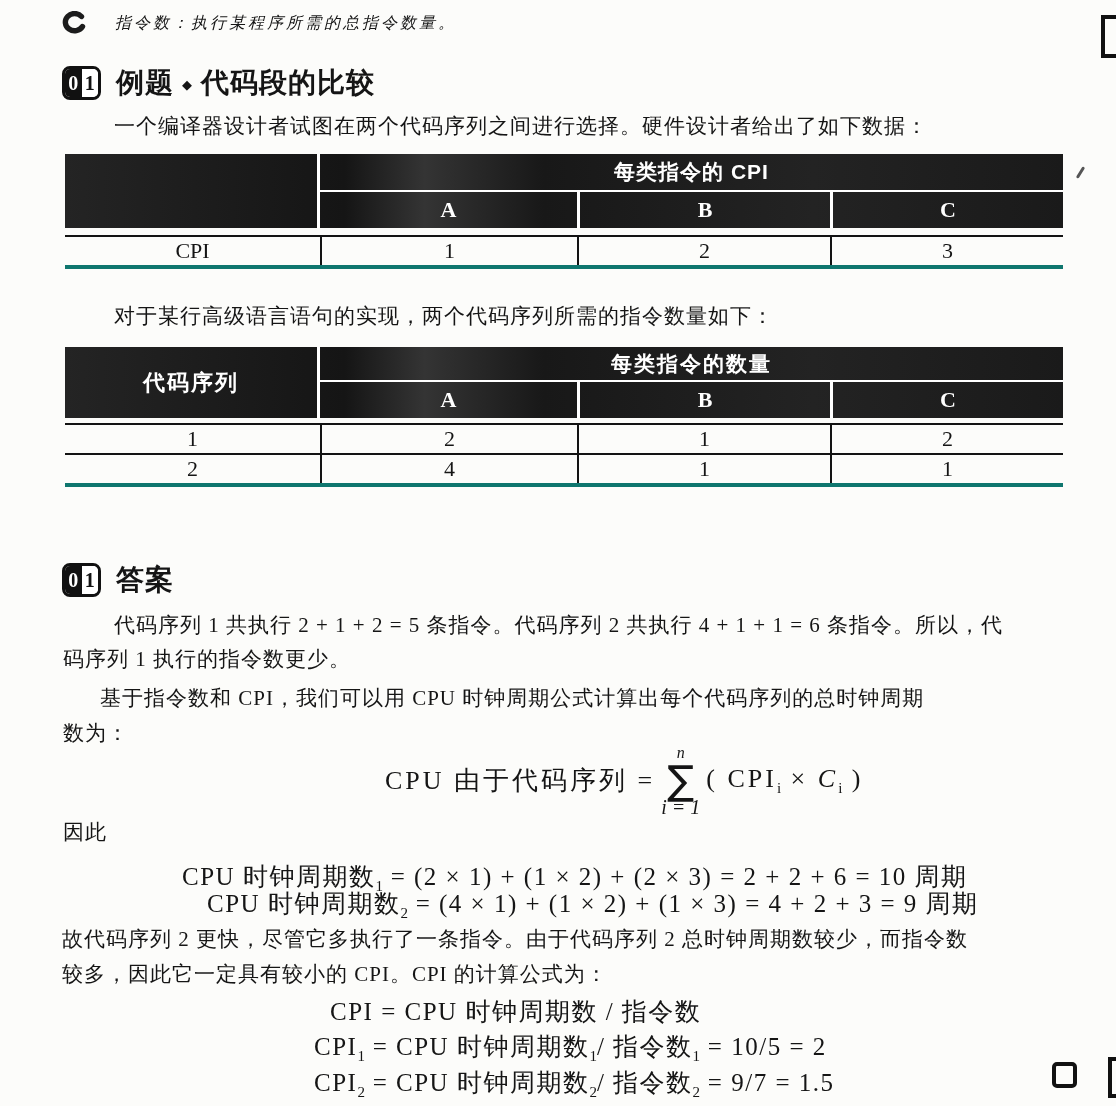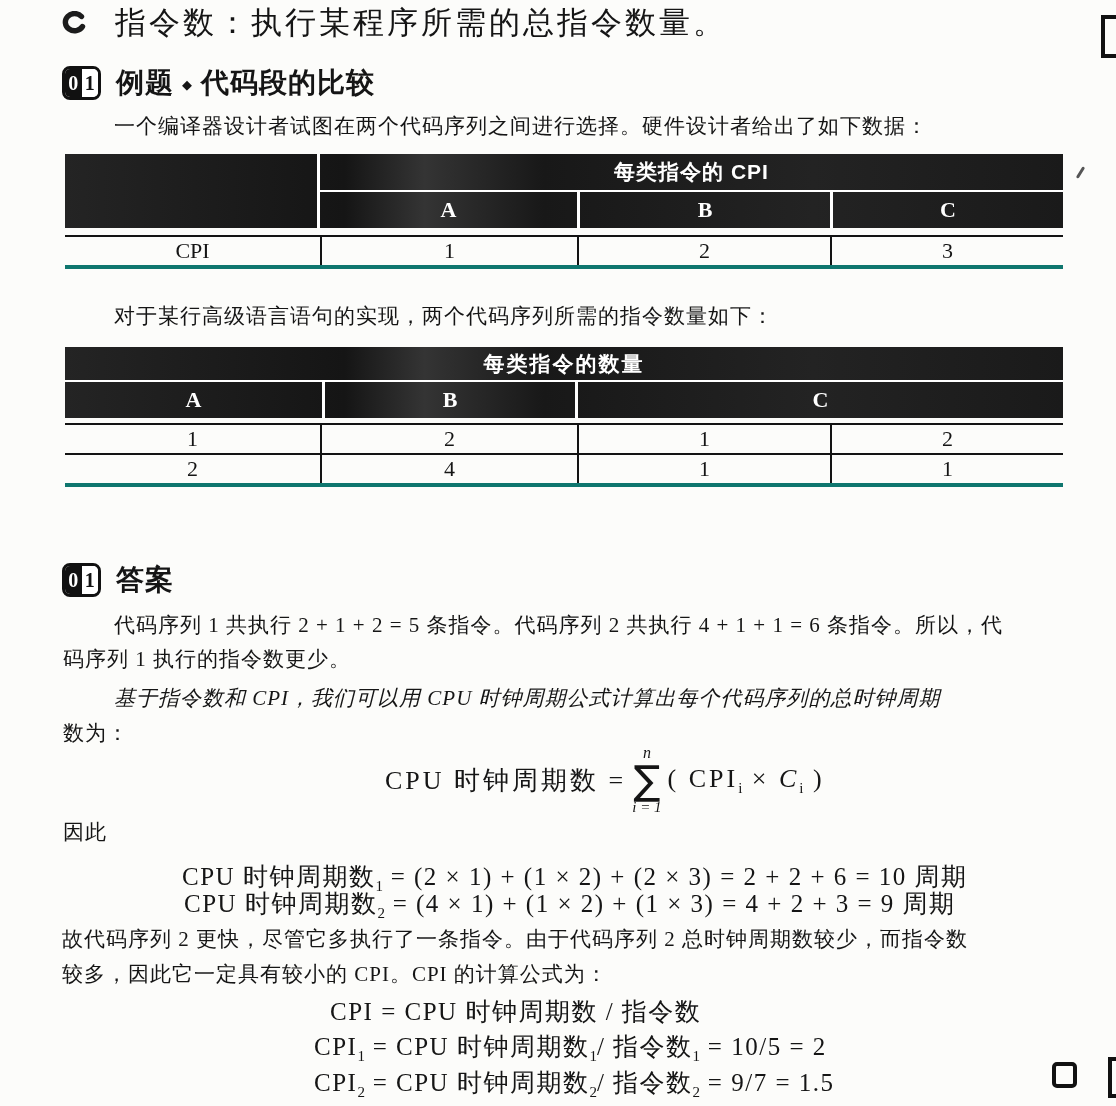--- a/index.html
+++ b/index.html
@@ -4,21 +4,21 @@
 <style>
   html,body{margin:0;padding:0;}
   body{background:#e8e8e8;}
   #page{
     position:relative; width:1116px; height:1106px; margin:0 auto;
     background:#fcfcfa; overflow:hidden; color:#151515;
     font-family:"Liberation Serif","DejaVu Serif",serif;
   }
   .abs{position:absolute;}
   .line{white-space:nowrap; font-size:21px; line-height:30px; letter-spacing:1px;}
-  .kai{letter-spacing:3px; font-size:31px;}
+  .kai{letter-spacing:3px; font-size:16px;font-style:italic;}
 
   
   .sec-head{display:flex; align-items:center;}
   .badge{
     display:flex; width:39px; height:34px; border:3px solid #111; border-radius:8px;
     overflow:hidden; box-sizing:border-box; flex:none;
     font-family:"Liberation Serif","DejaVu Serif",serif; font-weight:bold; font-size:20px;
   }
   .badge .bl{flex:1; background:#111; color:#fff; display:flex; align-items:center; justify-content:center;}
   .badge .br{flex:1; background:#fff; color:#111; display:flex; align-items:center; justify-content:center;}
@@ -63,21 +63,21 @@
   .trow .cell + .cell{border-left:2px solid #131313;}
 
   
   .eqline{white-space:nowrap; font-size:25px; letter-spacing:1.5px;}
   .mp-sub{font-size:15px; vertical-align:-6px; letter-spacing:0;}
   .mp-ital{font-style:italic;}
   .formula{display:flex; align-items:center; letter-spacing:3px; font-size:26px;}
   .sumstack{display:inline-flex; flex-direction:column; align-items:center; margin:0 6px; letter-spacing:0;}
   .sum-top{font-style:italic; font-size:16px; line-height:14px;}
   .sigma{font-family:"DejaVu Sans","Liberation Sans",sans-serif; font-size:40px; line-height:40px;}
-  .sum-bottom{font-style:italic; font-size:15px; line-height:15px;}
+  .sum-bottom{font-style:italic; font-size:20px; line-height:15px;}
 
   
   .bracket{box-sizing:border-box; border-left:4px solid #111; border-top:4px solid #111; border-bottom:4px solid #111;}
   .end-square{width:25px; height:26px; border:4px solid #111; border-radius:5px; box-sizing:border-box;}
   .tick{width:3px; height:13px; background:#555; transform:rotate(32deg); border-radius:2px;}
   .bullet-row{display:flex; align-items:center;}
   .bullet-icon{margin-right:28px; flex:none; display:flex;}
 </style>
 </head>
 <body>
@@ -125,20 +125,21 @@
       <div class="cell">1</div>
       <div class="cell">2</div>
       <div class="cell">3</div>
     </div>
   </div>
 
   <div class="abs line" style="left:114px; top:301px;">对于某行高级语言语句的实现，两个代码序列所需的指令数量如下：</div>
 
   <div class="abs ctable t2" style="left:65px; top:347px;">
     <div class="thead">
+      <div class="corner">代码序列</div>
       <div class="hright">
         <div class="group">每类指令的数量</div>
         <div class="cols">
           <div class="colh c1">A</div>
           <div class="colh c2">B</div>
           <div class="colh c3">C</div>
         </div>
       </div>
     </div>
     <div class="tgap2"></div>
@@ -160,37 +161,37 @@
   <div class="abs sec-head" style="left:62px; top:561px;">
     <span class="badge">
       <span class="bl">0</span>
       <span class="br">1</span>
     </span>
     <span class="sec-title">答案</span>
   </div>
 
   <div class="abs line" style="left:114px; top:610px;">代码序列 1 共执行 2 + 1 + 2 = 5 条指令。代码序列 2 共执行 4 + 1 + 1 = 6 条指令。所以，代</div>
   <div class="abs line" style="left:63px;  top:644px;">码序列 1 执行的指令数更少。</div>
-  <div class="abs line" style="left:114px; top:683px;font-style:italic;">基于指令数和 CPI，我们可以用 CPU 时钟周期公式计算出每个代码序列的总时钟周期</div>
+  <div class="abs line" style="left:100px; top:683px;">基于指令数和 CPI，我们可以用 CPU 时钟周期公式计算出每个代码序列的总时钟周期</div>
   <div class="abs line" style="left:63px;  top:718px;">数为：</div>
 
   <div class="abs formula" style="left:385px; top:746px;">
-    <span><span class="mp-text">CPU 时钟周期数 = </span></span>
+    <span><span class="mp-text">CPU 由于代码序列 = </span></span>
     <span class="sumstack">
       <span class="sum-top">n</span>
       <span class="sigma">∑</span>
       <span class="sum-bottom">i = 1</span>
     </span>
     <span><span class="mp-text">( CPI</span><span class="mp-sub">i</span><span class="mp-text"> × </span><span class="mp-ital">C</span><span class="mp-sub">i</span><span class="mp-text"> )</span></span>
   </div>
 
   <div class="abs line" style="left:63px; top:817px;">因此</div>
 
   <div class="abs eqline" style="left:182px; top:860px;"><span class="mp-text">CPU 时钟周期数</span><span class="mp-sub">1</span><span class="mp-text"> = (2 × 1) + (1 × 2) + (2 × 3) = 2 + 2 + 6 = 10 周期</span></div>
-  <div class="abs eqline" style="left:184px; top:887px;"><span class="mp-text">CPU 时钟周期数</span><span class="mp-sub">2</span><span class="mp-text"> = (4 × 1) + (1 × 2) + (1 × 3) = 4 + 2 + 3 = 9 周期</span></div>
+  <div class="abs eqline" style="left:207px; top:887px;"><span class="mp-text">CPU 时钟周期数</span><span class="mp-sub">2</span><span class="mp-text"> = (4 × 1) + (1 × 2) + (1 × 3) = 4 + 2 + 3 = 9 周期</span></div>
 
   <div class="abs line" style="left:62px; top:924px;">故代码序列 2 更快，尽管它多执行了一条指令。由于代码序列 2 总时钟周期数较少，而指令数</div>
   <div class="abs line" style="left:62px; top:959px;">较多，因此它一定具有较小的 CPI。CPI 的计算公式为：</div>
 
   <div class="abs eqline" style="left:330px; top:995px;"><span class="mp-text">CPI = CPU 时钟周期数 / 指令数</span></div>
   <div class="abs eqline" style="left:314px; top:1030px;"><span class="mp-text">CPI</span><span class="mp-sub">1</span><span class="mp-text"> = CPU 时钟周期数</span><span class="mp-sub">1</span><span class="mp-text">/ 指令数</span><span class="mp-sub">1</span><span class="mp-text"> = 10/5 = 2</span></div>
   <div class="abs eqline" style="left:314px; top:1066px;"><span class="mp-text">CPI</span><span class="mp-sub">2</span><span class="mp-text"> = CPU 时钟周期数</span><span class="mp-sub">2</span><span class="mp-text">/ 指令数</span><span class="mp-sub">2</span><span class="mp-text"> = 9/7 = 1.5</span></div>
 
   <div class="abs end-square" style="left:1052px; top:1062px;"></div>
   <div class="abs bracket" style="left:1101px; top:15px; width:16px; height:43px;"></div>

